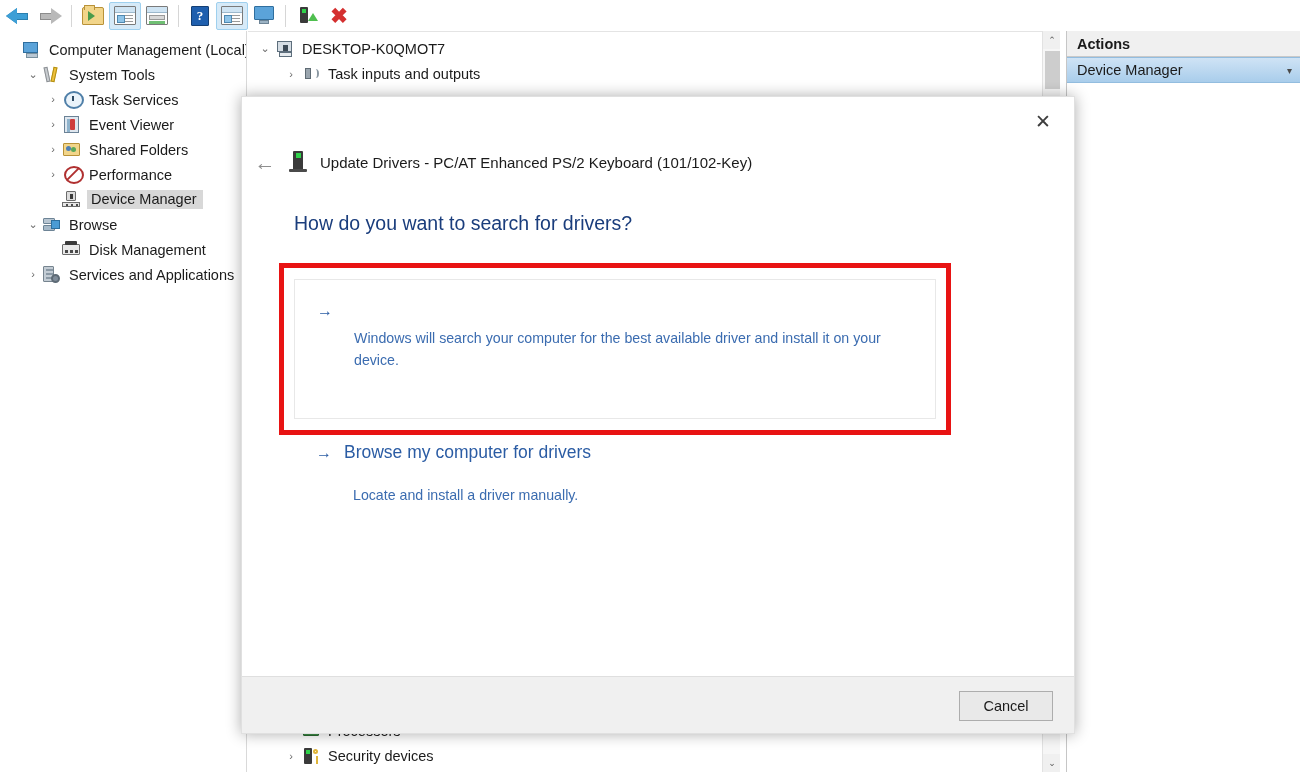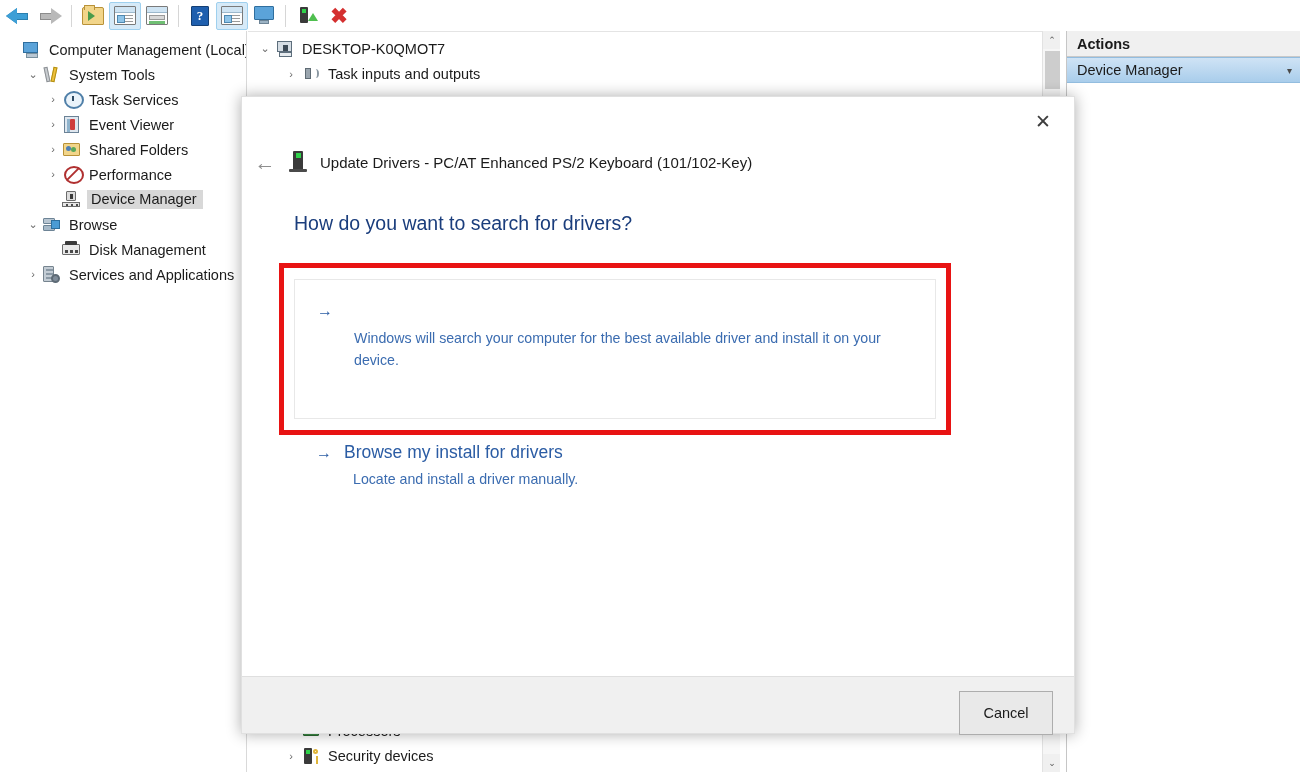--- a/index.html
+++ b/index.html
@@ -195,28 +195,28 @@
   }
   .opt-title {
     display:flex; align-items:flex-start; font-size:17.5px; color:#2b5ca4; line-height:1.25;
   }
   .opt-arrow { margin-right:12px; font-size:16px; color:#2b5ca4; line-height:1.4;}
   .opt-desc {
     margin-top:5px; margin-left:37px; font-size:14.2px; color:#3b6cb0; line-height:1.55;
     max-width:562px;
   }
   .opt2 { position:absolute; left:52px; top:345px; width:642px; padding:0 22px;}
-  .opt2 .opt-desc { margin-top:4px; }
+  .opt2 .opt-desc { margin-top:20px; }
 
   .dlg-footer {
     position:absolute; left:0; bottom:0; width:100%; height:57px;
     background:#f0f0f0; border-top:1px solid #dfdfdf;
   }
   .btn-cancel {
-    position:absolute; right:21px; top:14px; width:94px; height:44px;
+    position:absolute; right:21px; top:14px; width:94px; height:30px;
     background:#e9e9e9; border:1px solid #adadad;
     font-size:14.5px; color:#1b1b1b; font-family:"Liberation Sans",sans-serif;
     display:flex; align-items:center; justify-content:center;
   }
 </style>
 </head>
 <body>
 
 <div id="root">
 
@@ -438,21 +438,21 @@
         <div class="opt-title">
           <span class="opt-arrow">→</span>
         </div>
         <div class="opt-desc">Windows will search your computer for the best available driver and install it on your device.</div>
       </div>
     </div>
 
     <div class="opt2">
       <div class="opt-title">
         <span class="opt-arrow">→</span>
-        <span>Browse my install for drivers</span>
+        <span>Browse my computer for drivers</span>
       </div>
       <div class="opt-desc">Locate and install a driver manually.</div>
     </div>
 
     <div class="dlg-footer">
       <div class="btn-cancel">Cancel</div>
     </div>
   </div>
 
 </div>

